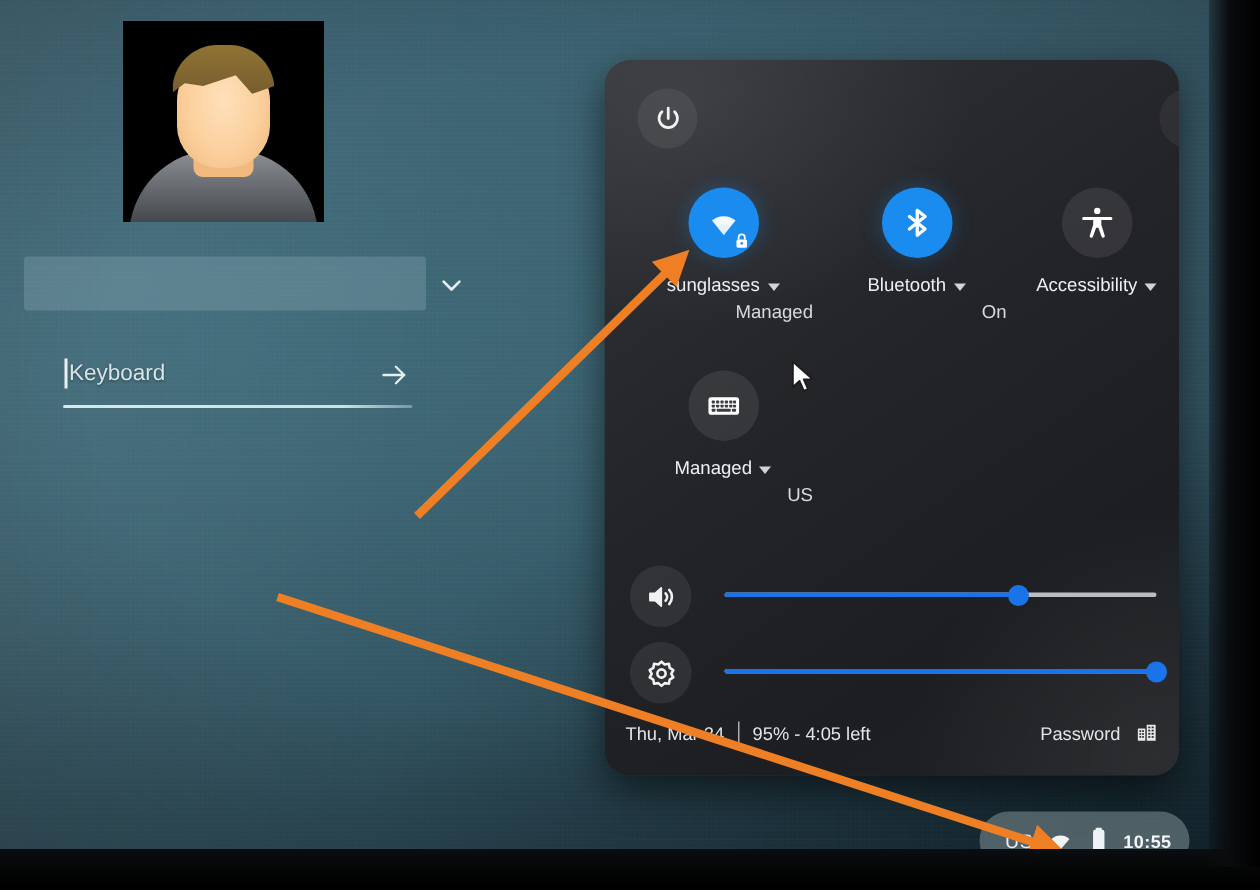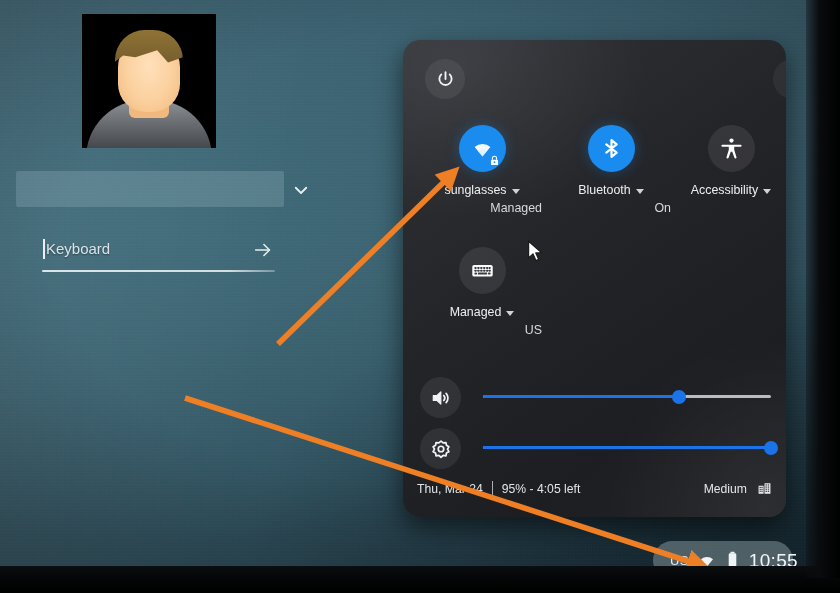--- a/index.html
+++ b/index.html
@@ -379,23 +379,24 @@
     gap: 9px;
     padding: 0 17px;
     box-sizing: border-box;
   }
   #tray-locale {
     font-size: 13px;
     color: #e9eef0;
     letter-spacing: .4px;
   }
   #tray-time {
-    font-size: 19px;
+    font-size: 12px;
     color: #f2f6f8;
     letter-spacing: .3px;
+    font-weight: bold;
   }
 
   
   #cursor {
     position: absolute;
     left: 527px;
     top: 240px;
     width: 18px;
     height: 24px;
     pointer-events: none;
@@ -573,21 +574,21 @@
       </div>
     </div>
 
     <div id="qs-footer">
       <div id="qs-footer-left">
         <span>Thu, Mar 24</span>
         <span id="qs-footer-divider"></span>
         <span>95% - 4:05 left</span>
       </div>
       <div id="qs-footer-right">
-        <span>Medium</span>
+        <span>Password</span>
         <span style="display:flex;">
           <svg width="15" height="15" viewBox="0 0 24 24" fill="#e6eaed">
             <rect x="2.5" y="7.5" width="8.0" height="13" rx="0.6"></rect>
             <rect x="12.0" y="3.5" width="9.5" height="17" rx="0.6"></rect>
             <g fill="#26272b">
               <rect x="4.1" y="9.4" width="2.0" height="1.7"></rect>
               <rect x="7.0" y="9.4" width="2.0" height="1.7"></rect>
               <rect x="4.1" y="12.5" width="2.0" height="1.7"></rect>
               <rect x="7.0" y="12.5" width="2.0" height="1.7"></rect>
               <rect x="4.1" y="15.6" width="2.0" height="1.7"></rect>

